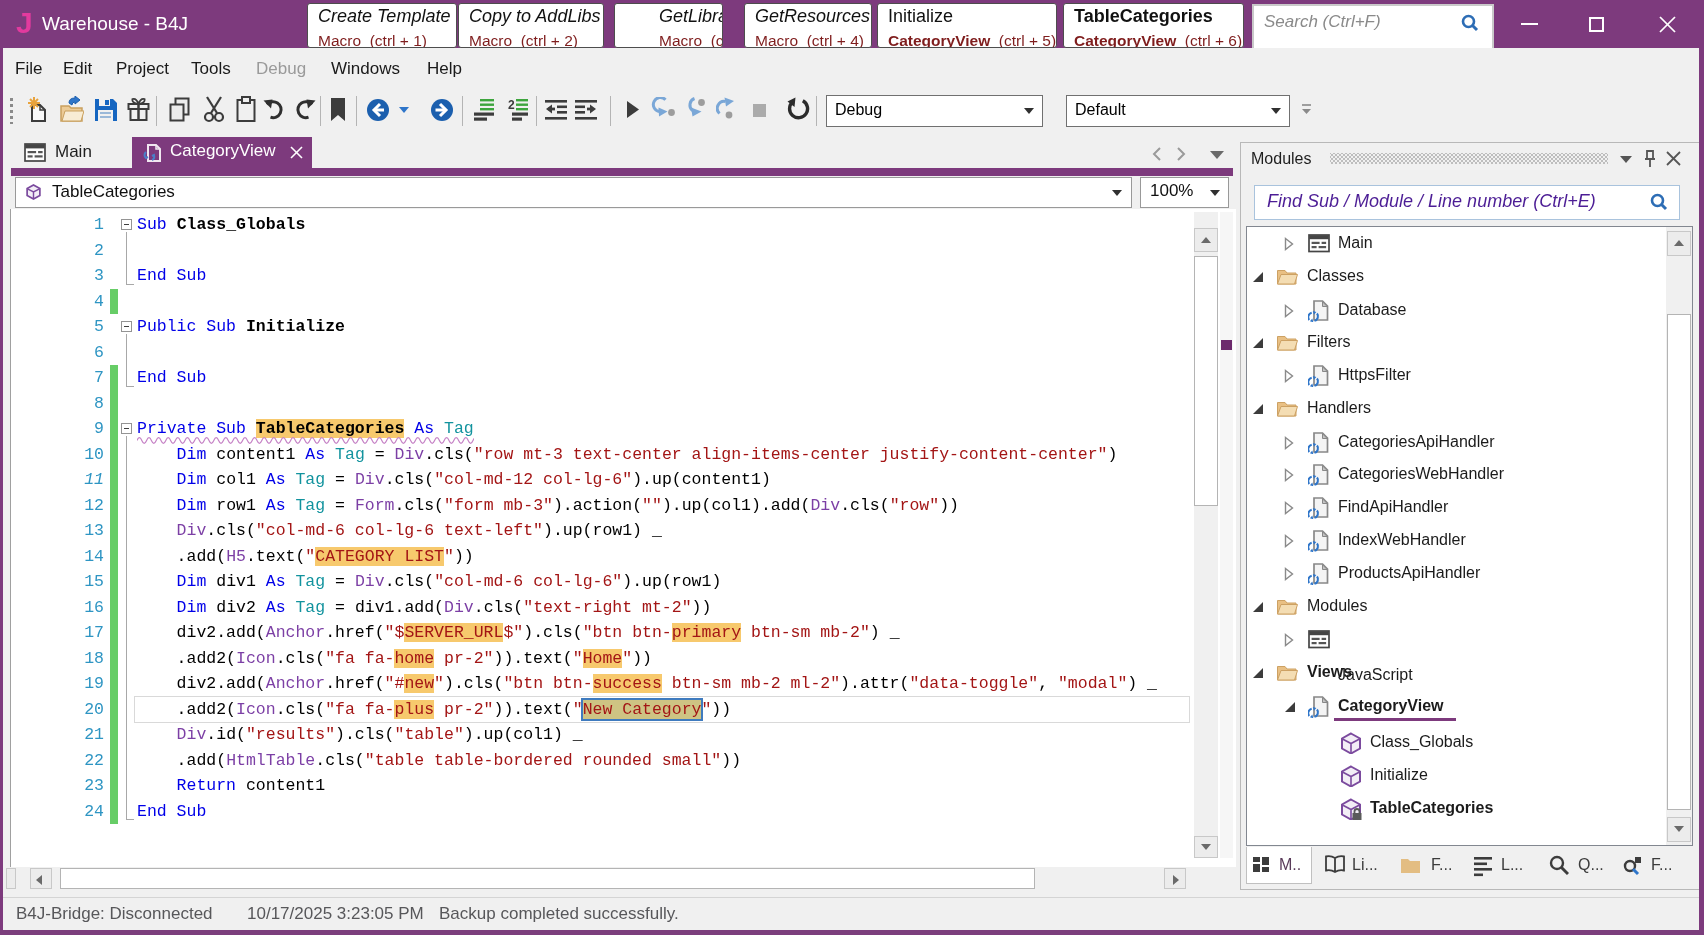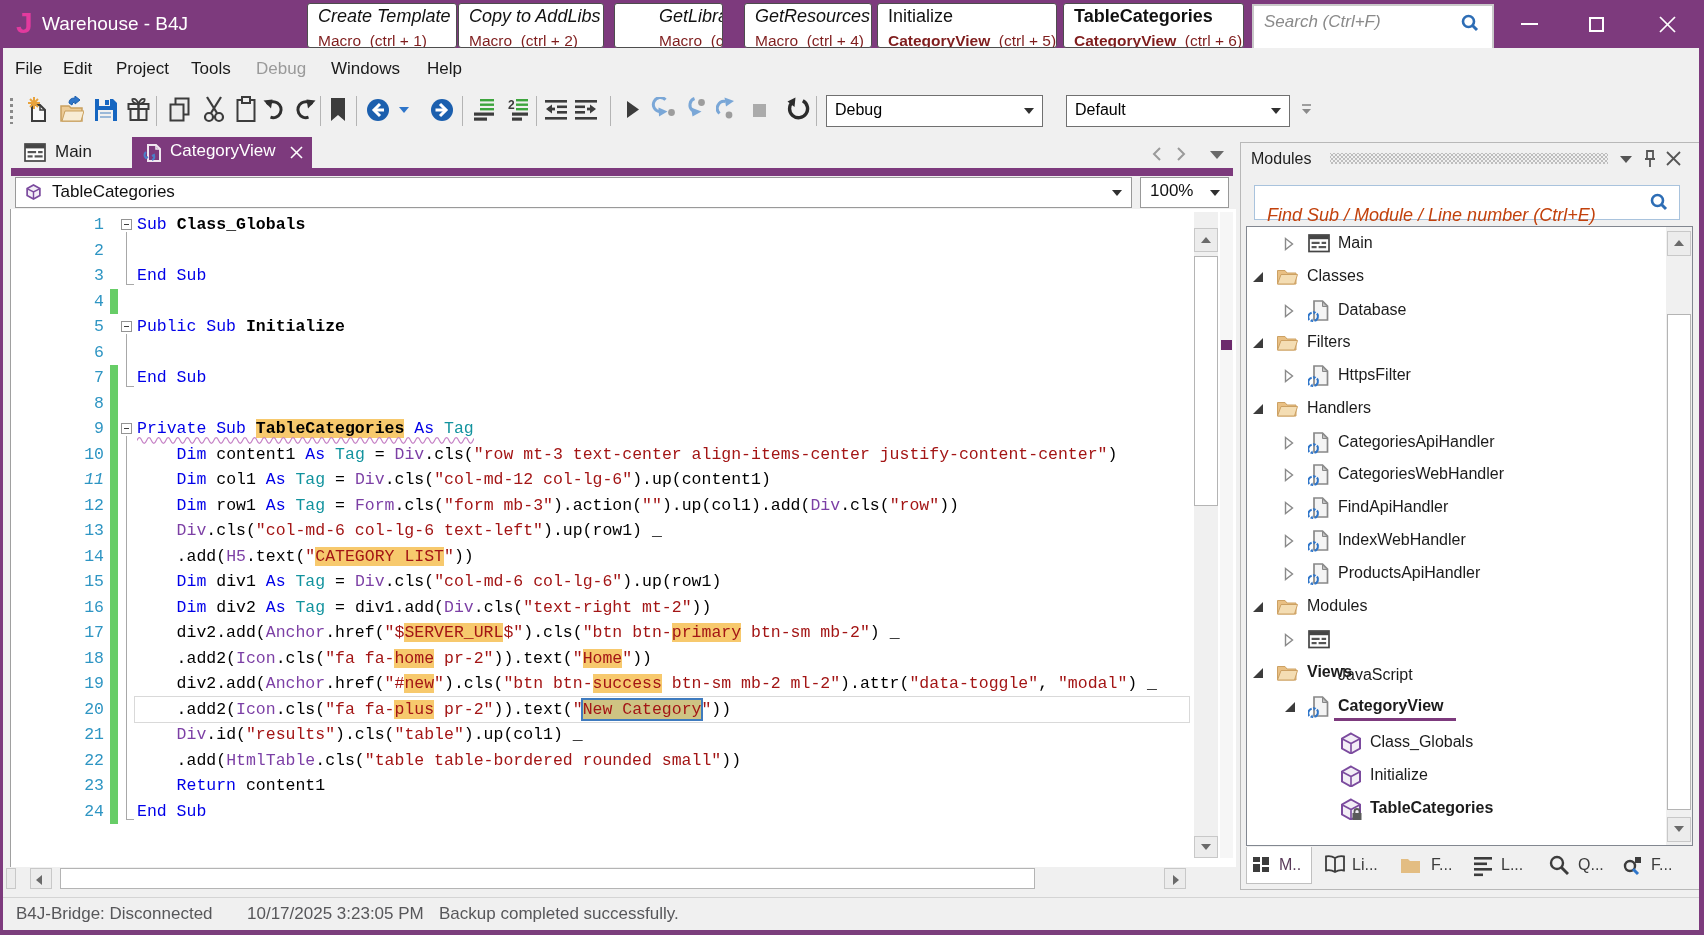--- a/index.html
+++ b/index.html
@@ -408,21 +408,21 @@
   </svg>
 <svg class="abs" style="left:1644px;top:150px;" width="12" height="18" viewBox="0 0 12 18">
     <path d="M3 1 h6 v8 h-6 z M1 9 h10 M6 9 v8" fill="none" stroke="#555" stroke-width="1.8"></path>
   </svg>
 <svg class="abs" style="left:1666px;top:151px;" width="15" height="15" viewBox="0 0 15 15">
     <line x1="1" y1="1" x2="14" y2="14" stroke="#555" stroke-width="1.8"></line>
     <line x1="14" y1="1" x2="1" y2="14" stroke="#555" stroke-width="1.8"></line>
   </svg>
 
 <div class="abs" style="left:1254px;top:185px;width:426px;height:35px;background:#fff;border:1px solid #a9c3dd;">
-  <div class="abs" style="left:12px;top:19px;font-size:18px;font-style:italic;color:#c2410c;">Find Sub / Module / Line number (Ctrl+E)</div>
+  <div class="abs" style="left:12px;top:5px;font-size:18px;font-style:italic;color:#4c1d95;">Find Sub / Module / Line number (Ctrl+E)</div>
   <svg class="abs" style="left:393px;top:6px;" width="22" height="22" viewBox="0 0 22 22">
       <circle cx="9.5" cy="8.5" r="5.5" fill="none" stroke="#2d6db5" stroke-width="2.6"></circle>
       <line x1="13.5" y1="12.5" x2="18" y2="17" stroke="#2d6db5" stroke-width="3"></line>
     </svg>
 </div>
 
 <div class="abs" id="tree"></div>
 <div id="treecontent">
 <svg class="abs" style="left:1284px;top:237px;" width="10" height="14" viewBox="0 0 10 14">
       <path d="M1.5 1.5 L8.5 7 L1.5 12.5 Z" fill="#fdfdfd" stroke="#8a8a8a" stroke-width="1.4"></path>

